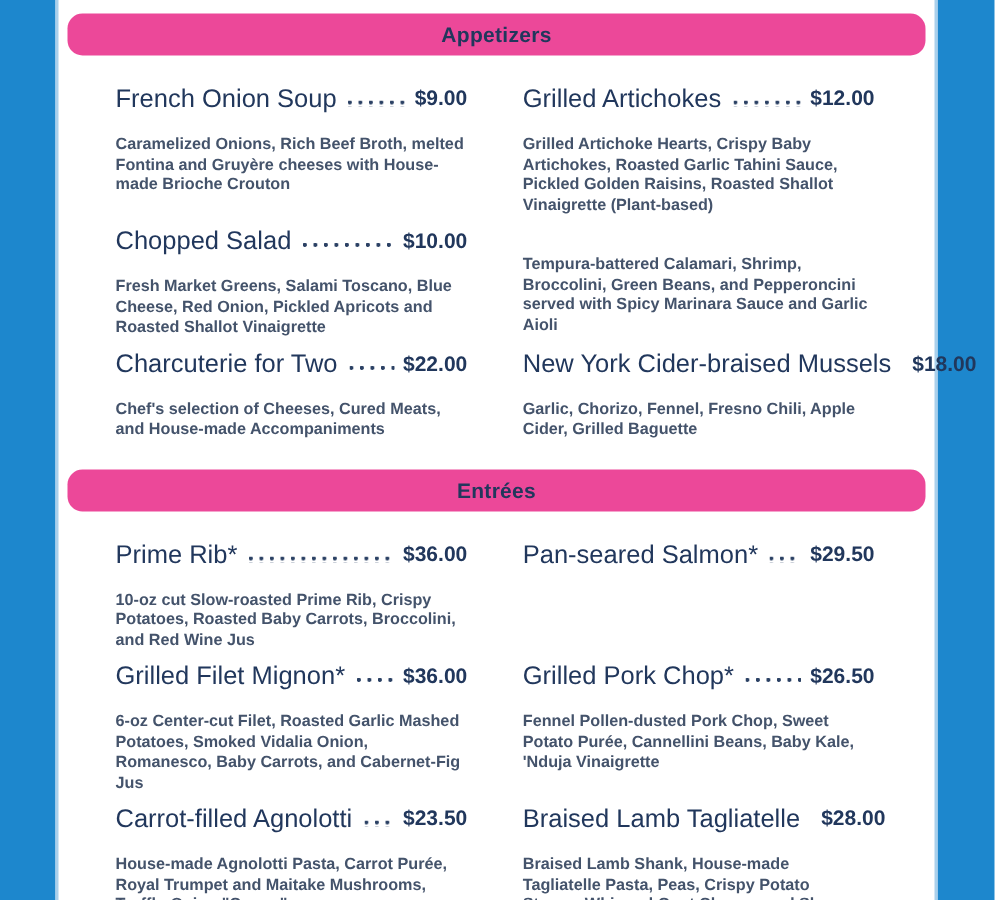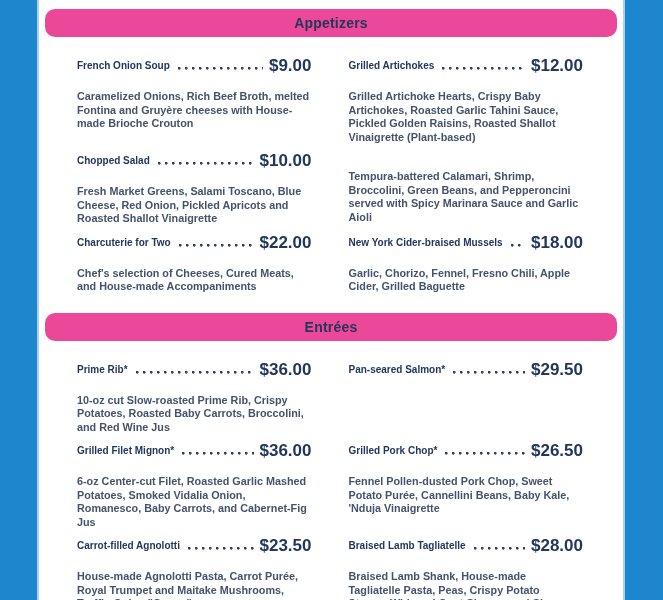--- a/index.html
+++ b/index.html
@@ -51,37 +51,37 @@
   }
   .menu-item-cell {
     flex: 1 1 0;
     min-width: 0;
   }
   .item-head {
     display: flex;
     align-items: flex-end;
   }
   .item-name {
-    font-size: 10px;
+    font-size: 17px;
     line-height: 15px;
-    font-weight: bold;
+    font-weight: normal;
     color: #21375c;
     white-space: nowrap;
   }
   .dotted-leader {
     flex: 1 1 auto;
     height: 4px;
     margin: 0 6px 2px 8px;
     background-image: radial-gradient(circle at 1.2px 1.2px, #2b4164 1.15px, transparent 1.65px);
     background-size: 7px 4px;
     background-repeat: repeat-x;
     background-position: left bottom;
   }
   .item-price {
-    font-size: 17px;
+    font-size: 14px;
     line-height: 15px;
     font-weight: bold;
     color: #21375c;
     white-space: nowrap;
     flex: 0 0 auto;
   }
   .item-description {
     margin-top: 17px;
     font-size: 10.8px;
     line-height: 13.5px;

